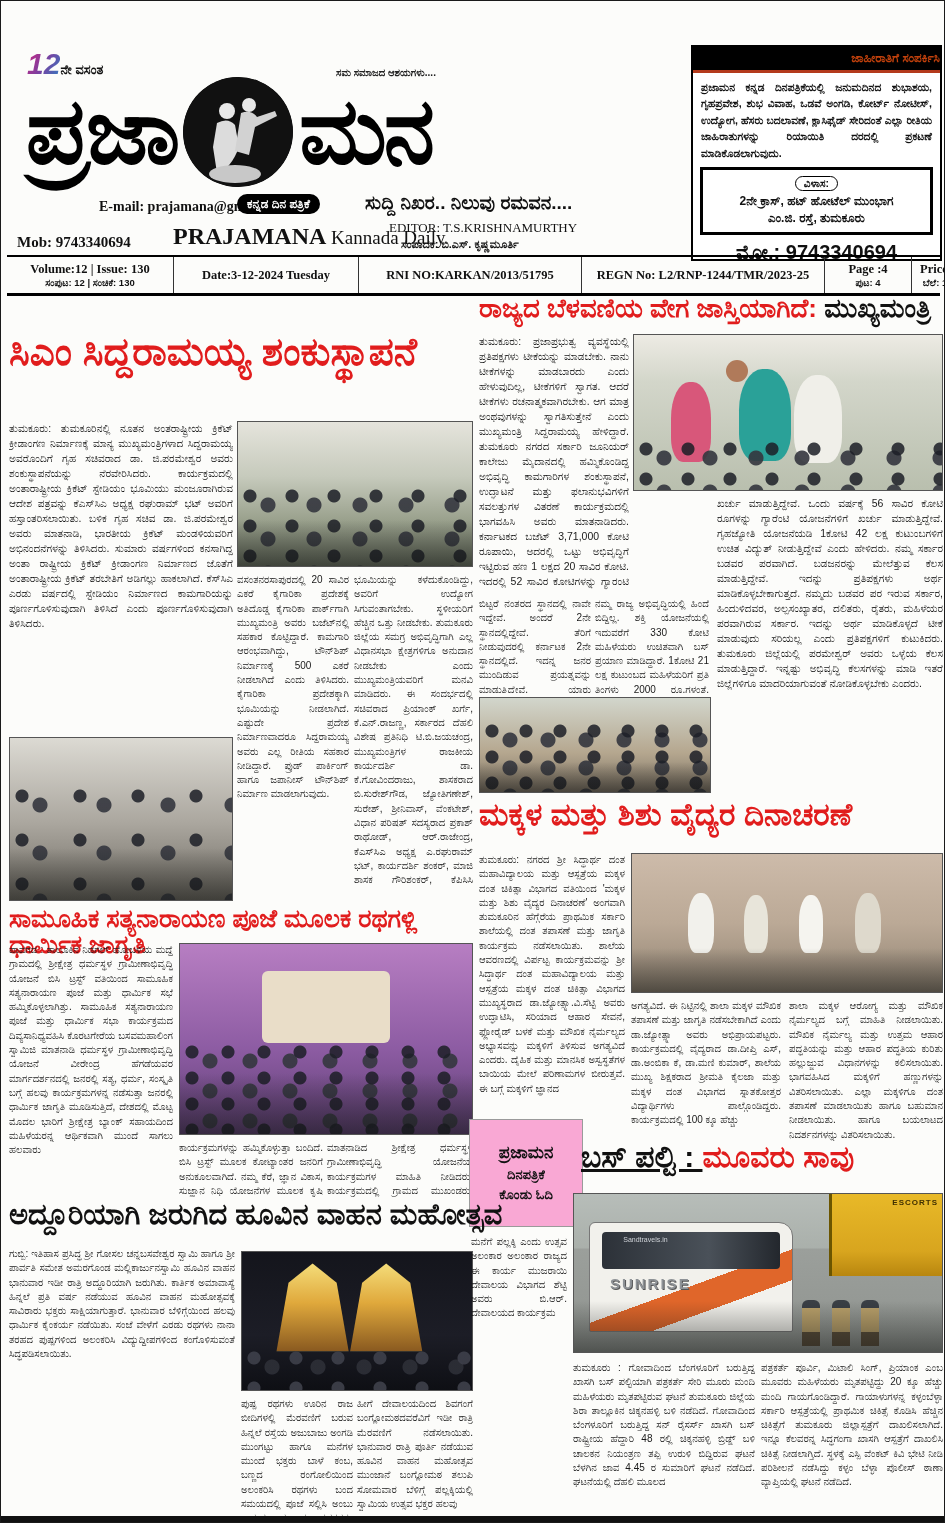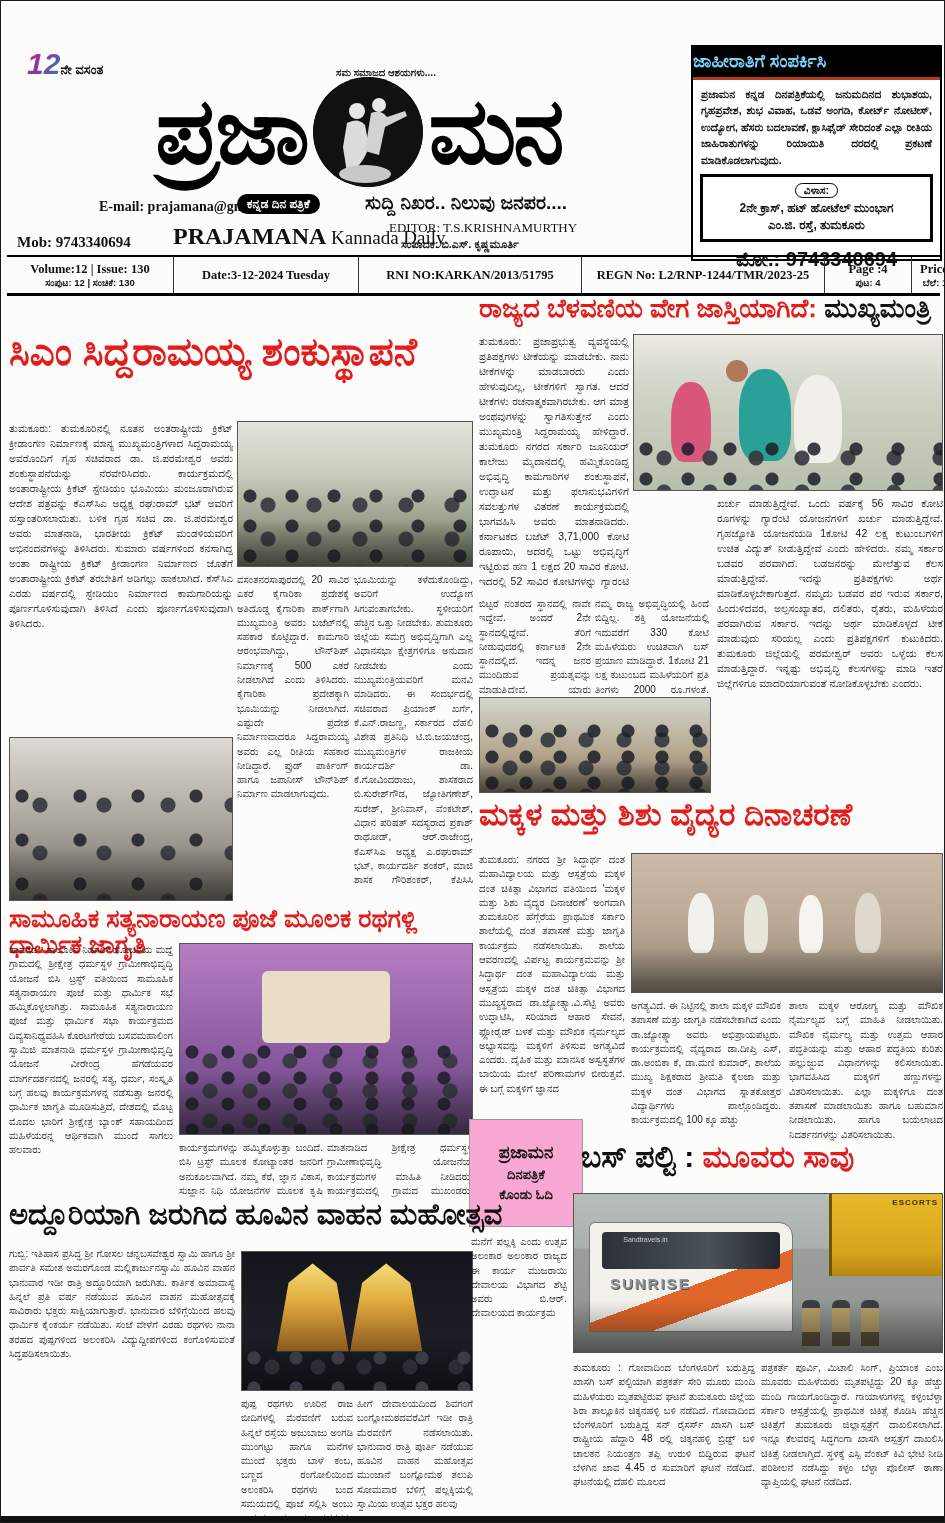--- a/index.html
+++ b/index.html
@@ -6,40 +6,40 @@
   .page { position:relative; width:945px; height:1523px; margin:0 auto;
           background:#fcfcfa; font-family:"Liberation Sans",sans-serif;
           overflow:hidden; border:1px solid #1a1a1a; box-sizing:border-box; color:#111; }
   .abs { position:absolute; }
 
   
   .anniv-num { font-size:30px; font-weight:bold; font-style:italic;
                background:linear-gradient(120deg,#d4257e,#7b3fa0,#2e7fc2);
                -webkit-background-clip:text; background-clip:text; color:transparent; }
   .anniv-txt { font-size:13px; font-weight:bold; color:#111; }
-  .m-title { display:flex; align-items:center; justify-content:center; gap:6px; }
+  .m-title { display:flex; align-items:center; justify-content:flex-start; gap:6px; }
   .m-word  { font-size:92px; font-weight:900; letter-spacing:-3px; line-height:1;
              font-family:"Liberation Serif",serif; color:#000; }
   .m-logo  { width:110px; height:110px; border-radius:50%; background:#111; flex:0 0 auto;
              position:relative; overflow:hidden; }
   .slogan  { font-size:10px; font-weight:bold; color:#222; text-align:center; }
   .email   { font-family:"Liberation Serif",serif; font-weight:bold; font-size:14px; }
   .badge-pill { background:#000; color:#fff; border-radius:11px; font-weight:bold;
                 font-size:12px; padding:3px 10px; display:inline-block; }
   .tagline { font-size:19px; font-weight:bold; }
   .editor-en { font-family:"Liberation Serif",serif; font-weight:normal; font-size:13px; }
   .editor-kn { font-size:11px; font-weight:bold; }
   .mob     { font-family:"Liberation Serif",serif; font-weight:bold; font-size:15px;text-align:right; }
   .name-en { font-family:"Liberation Serif",serif; font-weight:bold; font-size:24px; }
   .name-en-suf { font-family:"Liberation Serif",serif; font-size:19px; font-weight:normal; }
 
   
   .ad-box { border:2px solid #000; background:#fff; }
-  .ad-title { background:#000; color:#7dd3fc; text-align:left; font-weight:bold;
-              font-size:18px; padding:4px 0 5px; }
+  .ad-title { background:#000; color:#c2410c; text-align:right; font-weight:bold;
+              font-size:12px; padding:4px 0 5px; }
   .ad-rule { height:3px; background:#b43a1c; }
   .ad-body { font-size:10.6px; font-weight:bold; line-height:1.55; text-align:justify;
              padding:6px 8px 4px; }
   .ad-addr { border:3px solid #000; margin:2px 7px 4px; padding:3px 4px 5px; text-align:center; }
   .ad-addr-label { display:inline-block; border:1.5px solid #000; border-radius:9px;
                    font-size:10.5px; font-weight:bold; padding:0 8px; margin-bottom:2px; }
   .ad-addr-line { font-size:12px; font-weight:bold; line-height:1.4; }
   .ad-phone { text-align:center; font-weight:bold; font-size:20px; padding:2px 0 3px; }
 
   
@@ -131,21 +131,21 @@
     </span>
     <span class="m-word">ಮನ</span>
   </div>
 
   <div class="abs email" style="left:98px;top:198px;">E-mail: prajamana@gmail.com</div>
 
   <div class="abs" style="left:236px;top:193px;">
     <span class="badge-pill">ಕನ್ನಡ ದಿನ ಪತ್ರಿಕೆ</span>
   </div>
 
-  <div class="abs tagline" style="left:364px;top:191px;">ಸುದ್ದಿ ನಿಖರ.. ನಿಲುವು ಜನಪರ....</div>
+  <div class="abs tagline" style="left:364px;top:191px;">ಸುದ್ದಿ ನಿಖರ.. ನಿಲುವು ರಮವನ....</div>
 
   <div class="abs editor-en" style="left:388px;top:219px;">EDITOR: T.S.KRISHNAMURTHY</div>
   <div class="abs editor-kn" style="left:400px;top:237px;">ಸಂಪಾದಕ: ಬಿ.ಎಸ್. ಕೃಷ್ಣಮೂರ್ತಿ</div>
 
   <div class="abs mob" style="left:16px;top:233px;">Mob: 9743340694</div>
 
   <div class="abs" style="left:172px;top:222px;">
     <span class="name-en">PRAJAMANA</span><span class="name-en-suf"> Kannada Daily</span>
   </div>
 
@@ -268,21 +268,21 @@
     <div class="chariot" style="left:12%;"></div>
     <div class="chariot" style="left:44%;"></div>
     <div class="heads" style="height:30%;background-image:radial-gradient(circle at 12px 9px, rgba(60,62,72,.95) 6px, rgba(0,0,0,0) 7px),radial-gradient(circle at 30px 18px, rgba(44,46,54,.95) 7px, rgba(0,0,0,0) 8px);"></div>
   </div>
 
   <div class="abs body-text body-sm" style="left:240px;top:1396px;width:112px;height:122px;">ಪುಷ್ಪ ರಥಗಳು ಊರಿನ ರಾಜ ಬೀದಿಗಳಲ್ಲಿ ಮೆರವಣಿಗೆ ಬರುವ ಹಿನ್ನಲೆ ರಸ್ತೆಯ ಅಜುಬಾಜು ಅಂಗಡಿ ಮುಂಗಟ್ಟು ಹಾಗೂ ಮನೆಗಳ ಮುಂದೆ ಭಕ್ತರು ಬಾಳೆ ಕಂಬ, ಬಣ್ಣದ ರಂಗೋಲಿಯಿಂದ ಅಲಂಕರಿಸಿ ರಥಗಳು ಬಂದ ಸಮಯದಲ್ಲಿ ಪೂಜೆ ಸಲ್ಲಿಸಿ ಅಂಬು ಹಾಕುವ ಮೂಲಕ ರಥಗಳನ್ನು ಮುಂದಕ್ಕೆ ಕಳುಹಿಸುತ್ತಾರೆ.</div>
   <div class="abs body-text body-sm" style="left:356px;top:1396px;width:116px;height:122px;">ಹೀಗೆ ದೇವಾಲಯದಿಂದ ಶಿವಗಂಗೆ ಬಂಗ್ಲೋಮಠದವರೆವಿಗೆ ಇಡೀ ರಾತ್ರಿ ಮೆರವಣಿಗೆ ನಡೆಸಲಾಯಿತು. ಭಾನುವಾರ ರಾತ್ರಿ ಪೂರ್ತಿ ನಡೆಯುವ ಹೂವಿನ ವಾಹನ ಮಹೋತ್ಸವ ಮುಂಜಾನೆ ಬಂಗ್ಲೋಮಠ ತಲುಪಿ ಸೋಮವಾರ ಬೆಳಿಗ್ಗೆ ಪಲ್ಲಕ್ಕಿಯಲ್ಲಿ ಸ್ವಾಮಿಯ ಉತ್ಸವ ಭಕ್ತರ ಹಲವು</div>
   <div class="abs body-text body-sm" style="left:470px;top:1234px;width:96px;height:284px;">ಮನೆಗೆ ಪಲ್ಲಕ್ಕಿ ಎಂದು ಉತ್ಸವ ಅಲಂಕಾರ ಅಲಂಕಾರ ರಾಜ್ಯದ ಈ ಕಾರ್ಯ ಮುಜರಾಯಿ ದೇವಾಲಯ ವಿಭಾಗದ ಶೆಟ್ಟಿ ಅವರು ಬಿ.ಆರ್. ದೇವಾಲಯದ ಕಾರ್ಯಕ್ರಮ</div>
 
   <div class="abs" style="left:580px;top:1140px;width:362px;">
-    <span class="headline-black" style="font-size:30px;">ಬಸ್ ಪಲ್ಟಿ : </span><span class="headline-red" style="font-size:30px;">ಮೂವರು ಸಾವು</span>
+    <span class="headline-black" style="font-size:30px;text-decoration:underline;">ಬಸ್ ಪಲ್ಟಿ : </span><span class="headline-red" style="font-size:30px;">ಮೂವರು ಸಾವು</span>
   </div>
 
   <div class="photo ph-bus" style="left:572px;top:1192px;width:370px;height:160px;">
     <div class="bus-body">
       <div class="bus-win">
         <span class="bus-site">Sandtravels.in</span>
       </div>
       <span class="bus-brand">SUNRISE</span>
     </div>
     <div class="crane">

